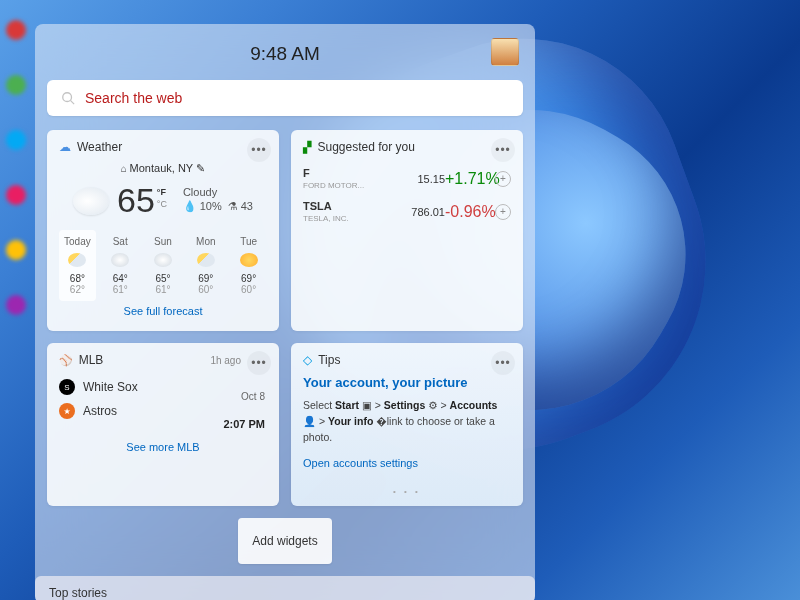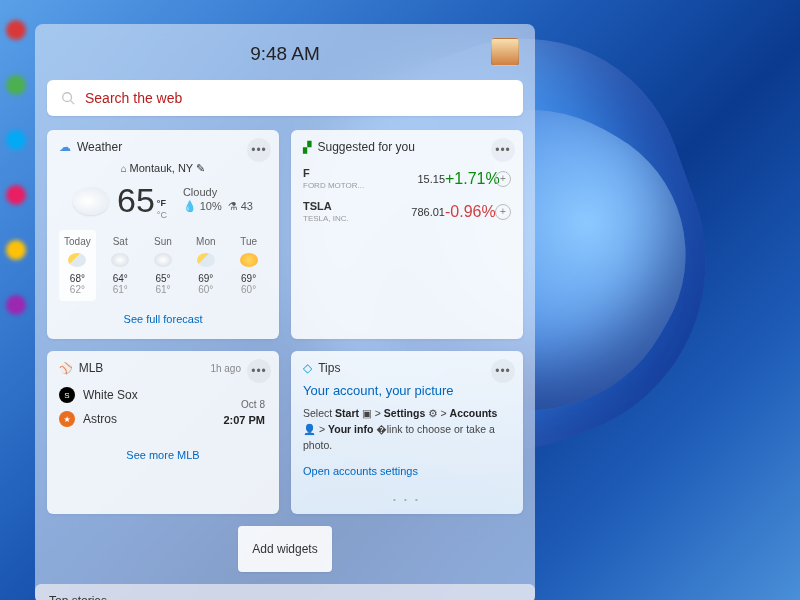--- a/index.html
+++ b/index.html
@@ -19,26 +19,26 @@
 .search span{color:#b91c1c;font-size:14px}
 .grid{display:grid;grid-template-columns:1fr 1fr;gap:12px}
 .card{background:rgba(255,255,255,.85);border-radius:6px;padding:10px 12px;box-shadow:0 1px 3px rgba(0,0,0,.06);position:relative}
 .card-hdr{display:flex;align-items:center;gap:6px;font-size:12px;color:#333;margin-bottom:8px}
 .more{position:absolute;right:8px;top:8px;width:24px;height:24px;border-radius:50%;background:rgba(0,0,0,.04);display:flex;align-items:center;justify-content:center;cursor:pointer;font-size:12px;color:#666;letter-spacing:1px}
 .weather.card{grid-row:span 1}
 .loc{text-align:center;font-size:11px;color:#333;margin-bottom:6px}
 .loc::before{content:"⌂ ";font-size:10px}
 .current{display:flex;align-items:center;justify-content:center;gap:8px;margin-bottom:10px}
 .wicon{width:36px;height:28px;background:radial-gradient(ellipse at 40% 50%,#fff,#e0e8f0);border-radius:50%;box-shadow:0 1px 2px rgba(0,0,0,.1)}
-.temp{font-size:34px;font-weight:300;color:#333;display:flex;align-items:flex-end}
+.temp{font-size:34px;font-weight:300;color:#333;display:flex;align-items:flex-start}
 .units{display:flex;flex-direction:column;font-size:9px;color:#888;margin-left:2px;margin-top:6px;gap:2px}
 .units .active{color:#333;font-weight:600}
 .cond{font-size:11px;color:#555;margin-left:8px}
 .cond div{margin-bottom:2px}
-.forecast{display:flex;gap:6px;margin-bottom:8px}
+.forecast{display:flex;gap:6px;}
 .fday{flex:1;text-align:center;font-size:10px;color:#555;padding:6px 0;border-radius:4px}
 .fday.today{background:rgba(255,255,255,.8)}
 .fday .dn{font-weight:500;margin-bottom:6px;color:#666}
 .fday .fi{width:18px;height:14px;margin:0 auto 6px;border-radius:50%}
 .fi.sun{background:radial-gradient(circle,#ffd75e,#ffb030)}
 .fi.cloud{background:radial-gradient(ellipse,#fff,#d0d8e0)}
 .fi.partly{background:linear-gradient(135deg,#ffd75e 40%,#e0e8f0 40%)}
 .fday .hi{color:#333}
 .fday .lo{color:#999}
 .link{text-align:center;color:#0067c0;font-size:11px;padding:4px 0;cursor:pointer}
@@ -53,23 +53,23 @@
 .stock-chg.down{color:#d04040}
 .stock-add{width:16px;height:16px;border:1px solid #bbb;border-radius:50%;margin-left:6px;display:flex;align-items:center;justify-content:center;font-size:10px;color:#888;cursor:pointer}
 .mlb.card{}
 .mlb-hdr-ago{position:absolute;right:38px;top:12px;font-size:10px;color:#888}
 .game{margin:8px 0 14px}
 .team{display:flex;align-items:center;gap:8px;font-size:12px;color:#333;padding:4px 0}
 .team-logo{width:16px;height:16px;border-radius:50%}
 .tl1{background:#000;display:flex;align-items:center;justify-content:center;color:#fff;font-size:8px}
 .tl2{background:#eb6e1f;display:flex;align-items:center;justify-content:center;color:#fff;font-size:8px}
 .game-date{position:absolute;right:14px;top:48px;text-align:right;font-size:10px;color:#666}
-.game-date b{display:block;color:#222;font-size:11px;margin-top:4px}
+.game-date b{display:block;color:#222;font-size:11px;margin-top:16px}
 .tips.card{background:linear-gradient(180deg,rgba(248,252,255,.9),rgba(230,242,252,.9))}
-.tips-title{color:#0067c0;font-size:13px;font-weight:400;margin:4px 0 8px}
+.tips-title{color:#0067c0;font-size:13px;font-weight:700;margin:4px 0 8px}
 .tips-body{font-size:10.5px;color:#444;line-height:1.5}
 .tips-body b{color:#222}
 .dots{text-align:center;margin-top:14px;font-size:8px;color:#aaa;letter-spacing:3px}
 .add-widgets{margin:12px auto;display:block;width:fit-content;background:rgba(255,255,255,.9);border-radius:4px;padding:16px 14px;font-size:12px;color:#333;cursor:pointer;box-shadow:0 1px 2px rgba(0,0,0,.08)}
 .news{background:rgba(240,238,244,.7);border-radius:6px 6px 0 0;padding:10px 14px;margin:0 -12px}
 .news-title{font-size:12px;color:#333;margin-bottom:10px}
 .news-grid{display:flex;gap:12px}
 .news-item{flex:1;display:flex;gap:8px;font-size:11px}
 .news-text{flex:1}
 .news-src-ic{width:14px;height:14px;display:inline-block;vertical-align:middle;margin-right:4px}

